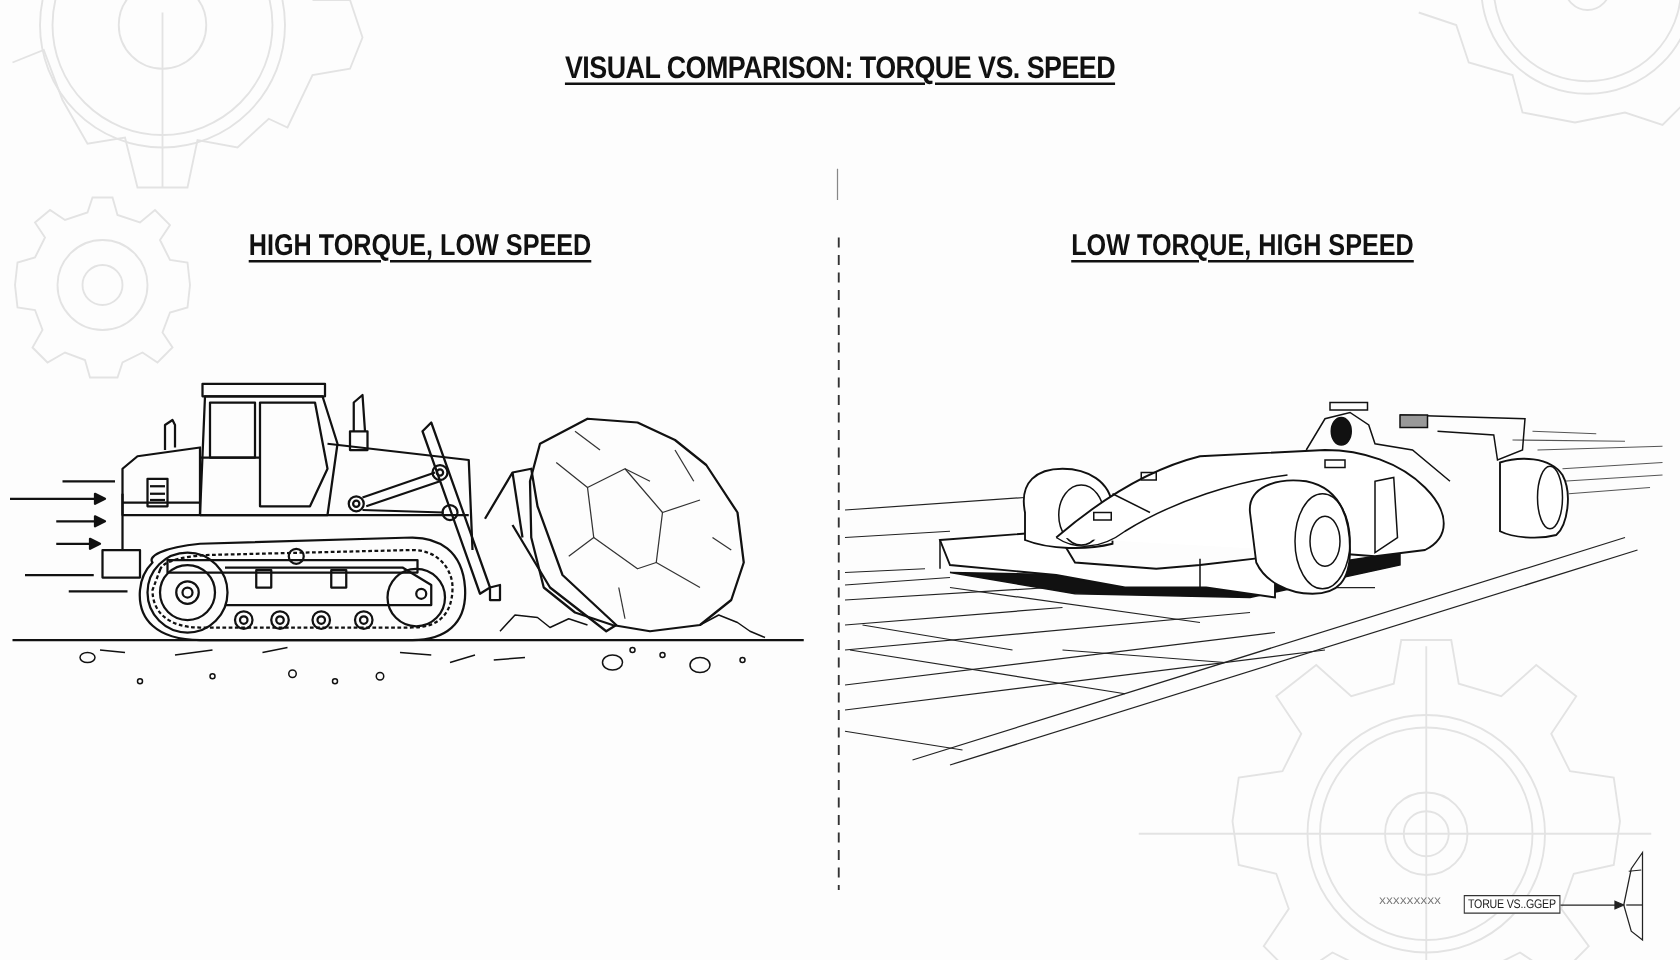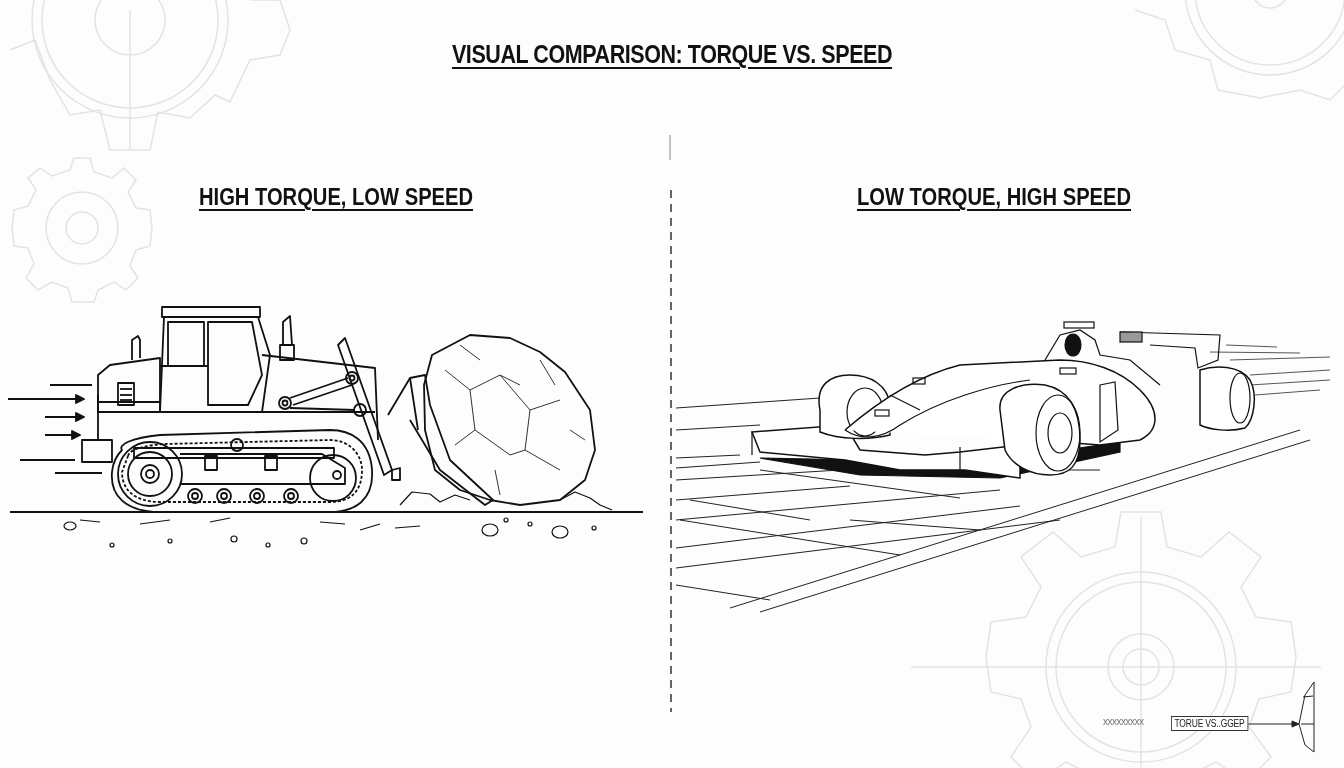--- a/index.html
+++ b/index.html
@@ -5,21 +5,21 @@
   html,body{margin:0;padding:0;}
   body{width:1344px;height:768px;background:#fdfdfd;position:relative;overflow:hidden;font-family:"Liberation Sans",sans-serif;}
   .layer{position:absolute;left:0;top:0;width:1344px;height:768px;}
   .title{position:absolute;left:0;width:1344px;top:40px;text-align:center;font-family:"Liberation Sans",sans-serif;font-weight:bold;font-size:25px;color:#111;letter-spacing:-0.5px;transform:scaleX(0.86);transform-origin:center;}
   .title span{text-decoration:underline;text-decoration-thickness:2px;text-underline-offset:4px;}
   .subtitle{position:absolute;top:183px;width:420px;text-align:center;font-weight:bold;font-size:24px;color:#111;transform:scaleX(0.84);transform-origin:center;}
   .subtitle span{text-decoration:underline;text-decoration-thickness:2px;text-underline-offset:4px;}
   .sub-left{left:126px;}
   .sub-right{left:784px;}
   .tag{position:absolute;left:1171px;top:716px;border:1px solid #333;font-size:10px;padding:1px 3px;color:#222;background:#fff;transform:scaleX(0.85);transform-origin:left;letter-spacing:-0.2px;}
-  .tag-scribble{position:absolute;left:1103px;top:716px;font-size:10px;color:#777;letter-spacing:-0.5px;font-family:Liberation Sans, sans-serif;}
+  .tag-scribble{position:absolute;left:1103px;top:716px;font-size:10px;color:#777;letter-spacing:-0.5px;font-family:Liberation Mono, monospace;}
 </style>
 </head>
 <body>
 
 <svg class="layer" viewBox="0 0 1344 768">
   <g fill="none" stroke="#e3e3e3" stroke-width="1.5">
 
     <g transform="translate(130,20)">
       <path d="M-120,30 L-95,20 L-80,60 L-60,95 L-30,90 L-20,130 L20,130 L28,92 L60,98 L85,75 L100,82 L120,40 L150,35 L160,10 L150,-20 L120,-20"></path>
       <circle r="98"></circle>

